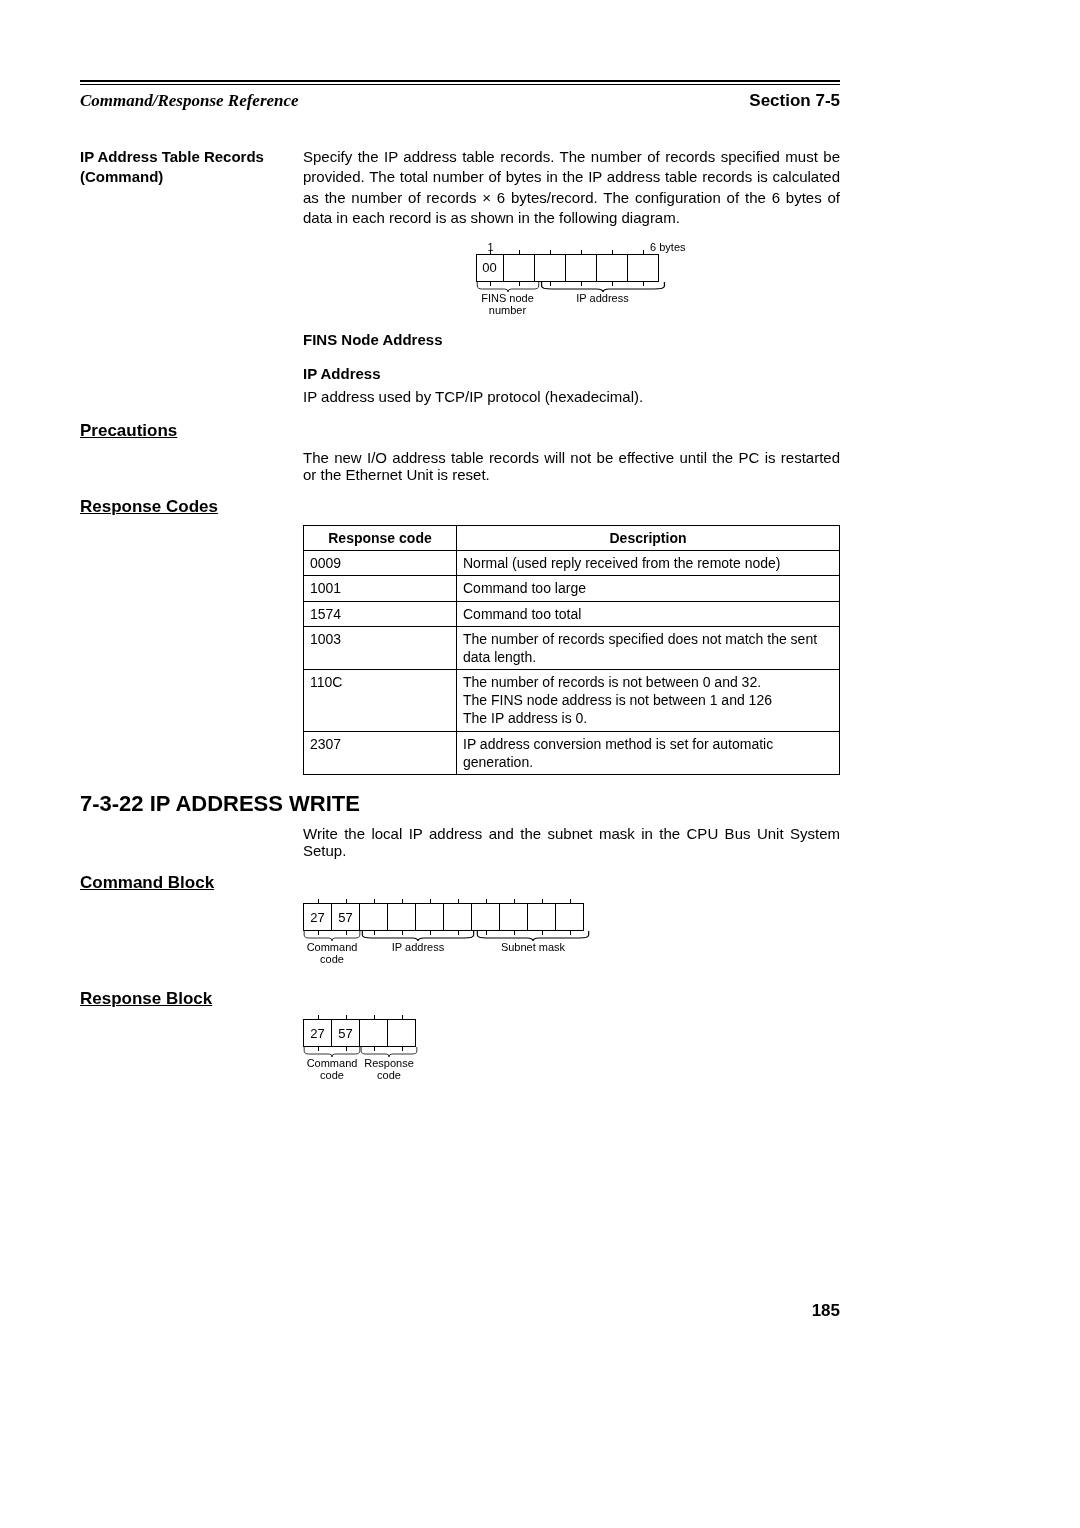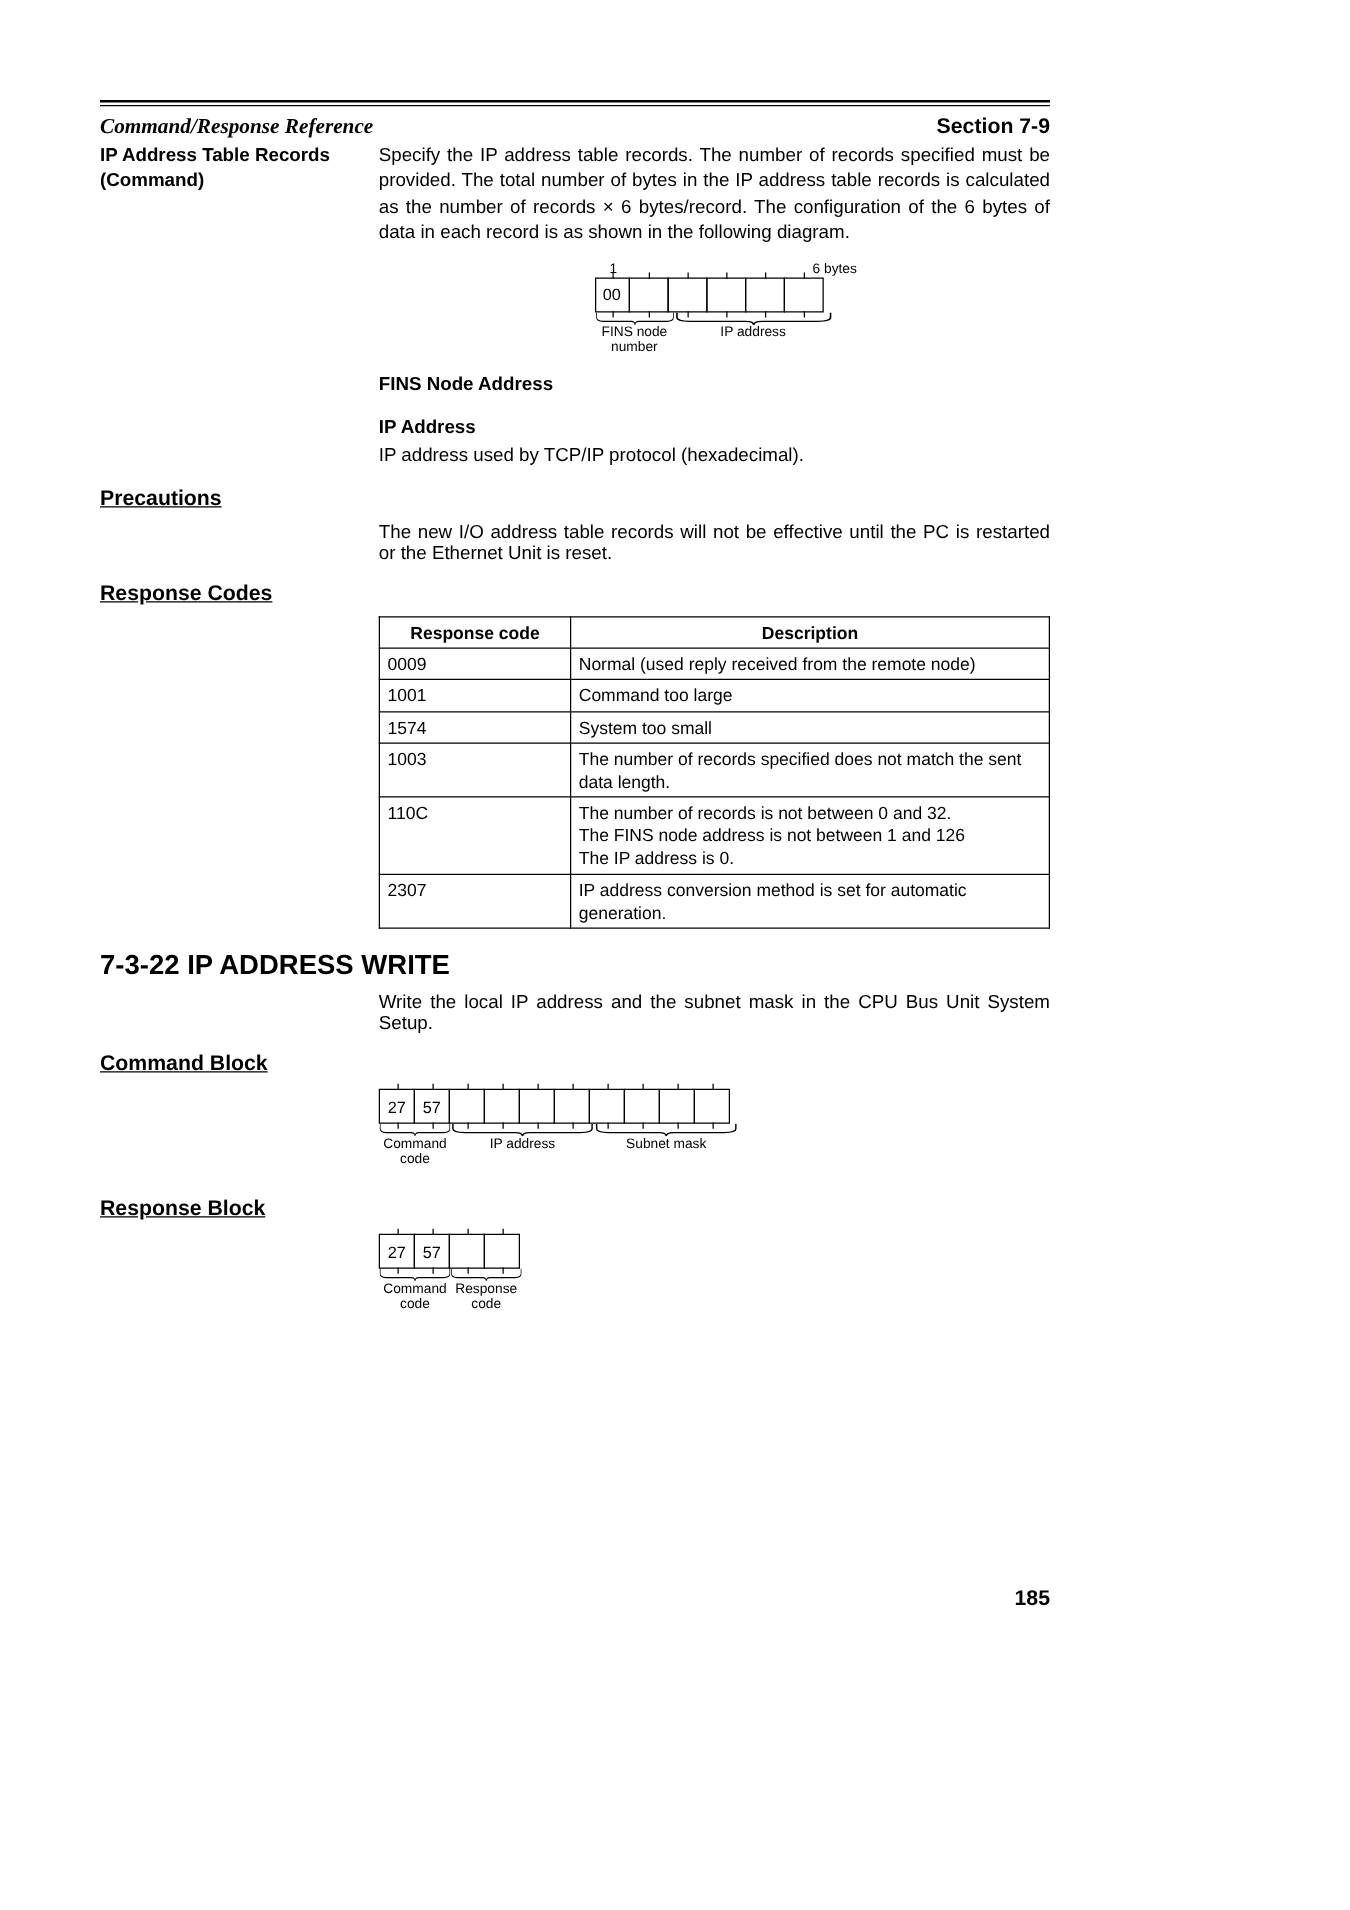--- a/index.html
+++ b/index.html
@@ -16,21 +16,21 @@
     margin-bottom: 2px;
   }
   .hr2 {
     border-top: 1px solid #000;
     margin-bottom: 6px;
   }
   .header-row {
     display: flex;
     justify-content: space-between;
     align-items: flex-end;
-    margin-bottom: 4px;
+    margin-bottom: 36px;
   }
   .header-left {
     font-style: italic;
     font-weight: bold;
     font-size: 17px;
     font-family: "Times New Roman", serif;
   }
   .header-right {
     font-weight: bold;
     font-size: 17px;
@@ -154,21 +154,21 @@
   }
 </style>
 </head>
 <body>
 
 <div class="hr"></div>
 <div class="hr2"></div>
 
 <div class="header-row">
   <div class="header-left">Command/Response Reference</div>
-  <div class="header-right">Section 7-9</div>
+  <div class="header-right">Section 7-5</div>
 </div>
 
 <div class="two-col">
   <div class="left-label">IP Address Table Records (Command)</div>
   <div class="right-body">
     <div class="para">Specify the IP address table records. The number of records specified must be provided. The total number of bytes in the IP address table records is calculated as the number of records × 6 bytes/record. The configuration of the 6 bytes of data in each record is as shown in the following diagram.</div>
 
     <div style="width:192px;margin:6px auto 0 auto;">
       <div class="byte-label-top" style="width:192px;">
         <span style="left:12px;">1</span>
@@ -242,21 +242,21 @@
         <tr>
           <td>0009</td>
           <td style="white-space: pre-line;">Normal (used reply received from the remote node)</td>
         </tr>
         <tr>
           <td>1001</td>
           <td style="white-space: pre-line;">Command too large</td>
         </tr>
         <tr>
           <td>1574</td>
-          <td style="white-space: pre-line;">System too small</td>
+          <td style="white-space: pre-line;">Command too total</td>
         </tr>
         <tr>
           <td>1003</td>
           <td style="white-space: pre-line; margin-top: 44px;">The number of records specified does not match the sent data length.</td>
         </tr>
         <tr>
           <td>110C</td>
           <td style="white-space: pre-line;">The number of records is not between 0 and 32.
 The FINS node address is not between 1 and 126
 The IP address is 0.</td>

